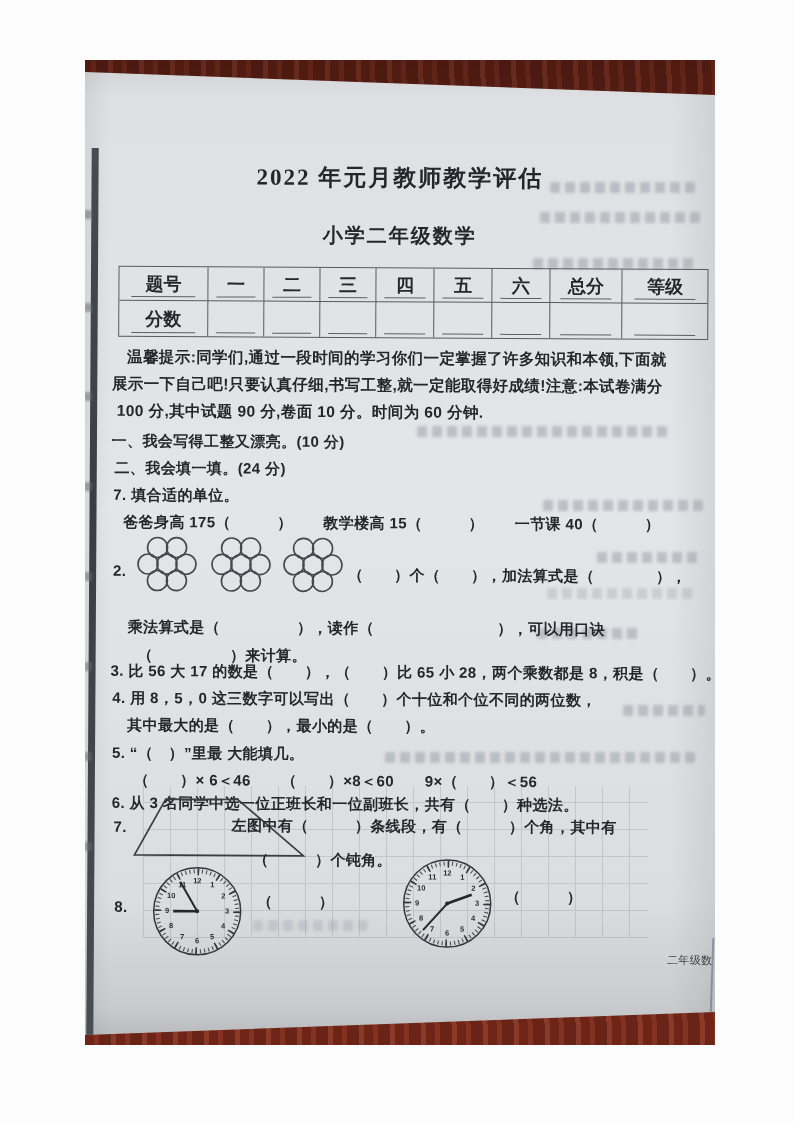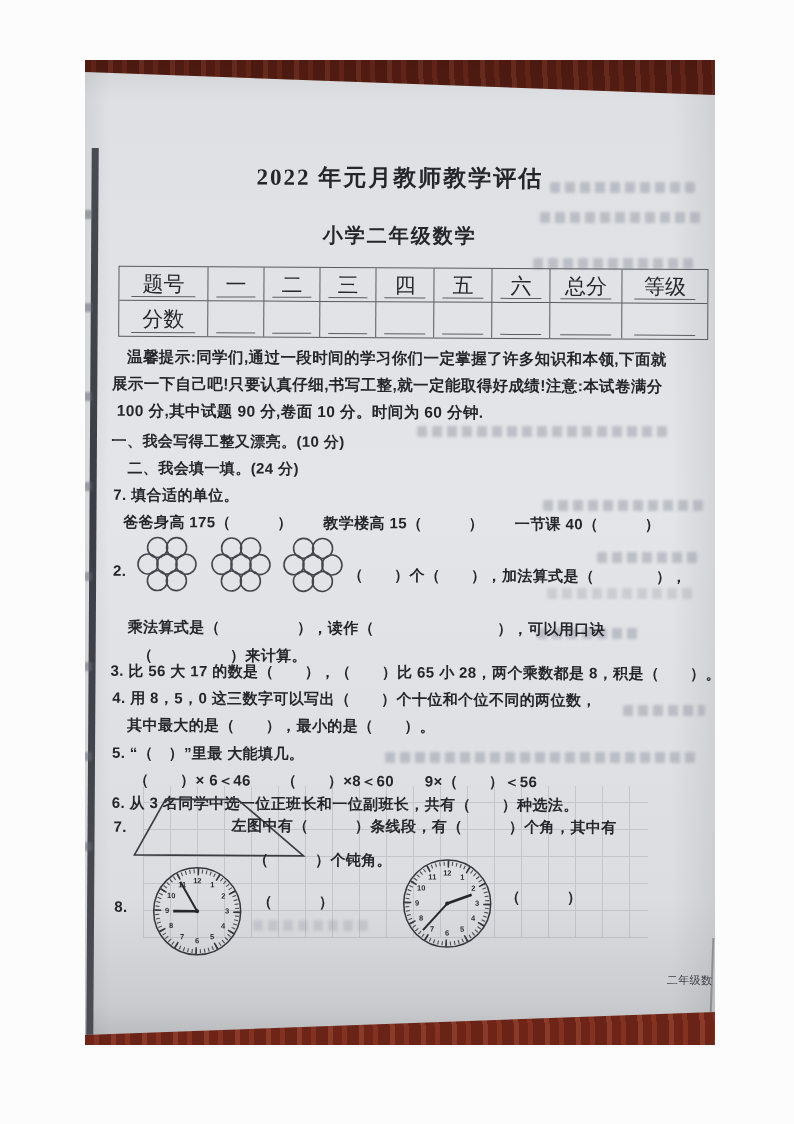--- a/index.html
+++ b/index.html
@@ -31,21 +31,21 @@
   .content{position:absolute;inset:0;color:#23262b;transform:rotate(.3deg);transform-origin:60px 120px;}
   .ln{position:absolute;white-space:nowrap;font-size:15px;font-weight:600;letter-spacing:.4px;}
   .title{left:0;width:100%;text-align:center;font-family:"Liberation Serif",serif;font-weight:700;}
   .t1{top:101px;font-size:23px;letter-spacing:2px;}
   .t2{top:161px;font-size:20px;letter-spacing:2px;}
   .notice{font-weight:700;font-size:15.5px;}
 
   .score{position:absolute;left:34px;top:206px;width:588px;border:1.6px solid #565b61;
     display:grid;grid-template-columns:88px 56px 56px 56px 58px 58px 58px 72px 1fr;grid-template-rows:33px 36px;}
   .tc{position:relative;display:flex;align-items:center;justify-content:center;
-    font-size:21px;font-weight:400;border-left:1.4px solid #565b61;border-top:1.4px solid #565b61;}
+    font-size:18px;font-weight:700;border-left:1.4px solid #565b61;border-top:1.4px solid #565b61;}
   .tc.c0{border-left:none;} .tc.r1{border-top:none;}
   .tc::after{content:"";position:absolute;left:14%;right:14%;bottom:3px;border-bottom:1.6px solid #5a5f66;}
 
   .grid-ghost{position:absolute;left:58px;top:726px;width:505px;height:152px;opacity:.32;filter:blur(.4px);
     background-image:
       repeating-linear-gradient(0deg,#8d939e 0 1px,transparent 1px 27px),
       repeating-linear-gradient(90deg,#8d939e 0 1px,transparent 1px 27px);}
   .bleed{position:absolute;height:11px;opacity:.45;filter:blur(1.6px);border-radius:2px;
     background:repeating-linear-gradient(90deg,#8d93a0 0 10px,transparent 10px 15px);}
   .faint{opacity:.28;}
@@ -108,21 +108,21 @@
         <div class="tc"></div>
         <div class="tc"></div>
         <div class="tc"></div>
       </div>
 
       <div class="ln notice" style="left:43px;top:287px">温馨提示:同学们,通过一段时间的学习你们一定掌握了许多知识和本领,下面就</div>
       <div class="ln notice" style="left:28px;top:314px">展示一下自己吧!只要认真仔细,书写工整,就一定能取得好成绩!注意:本试卷满分</div>
       <div class="ln notice" style="left:33px;top:341px">100 分,其中试题 90 分,卷面 10 分。时间为 60 分钟.</div>
 
       <div class="ln" style="left:28px;top:372px">一、我会写得工整又漂亮。(10 分)</div>
-      <div class="ln" style="left:44px;top:399px">二、我会填一填。(24 分)</div>
+      <div class="ln" style="left:31px;top:399px">二、我会填一填。(24 分)</div>
 
       <div class="ln" style="left:30px;top:426px">7. 填合适的单位。</div>
       <div class="ln" style="left:40px;top:453px">爸爸身高 175（　　　）　　教学楼高 15（　　　）　　一节课 40（　　　）</div>
 
       <div class="ln" style="left:30px;top:502px">2.</div>
       <svg class="shape" style="left:55px;top:474px" width="205" height="60" viewBox="0 0 205 60">
         <defs>
           <g id="flower" fill="none" stroke="#44484e" stroke-width="1.6">
             <circle cx="32" cy="30" r="10"></circle>
               <circle cx="22.5" cy="13.5" r="10"></circle>
@@ -198,17 +198,17 @@
             <text x="22" y="33">10</text>
           <text x="33" y="22">11</text>
             <text x="48" y="18">12</text>
         </g>
         <line x1="48" y1="48" x2="23.9" y2="74.7" stroke="#23262b" stroke-width="2"></line>
         <line x1="48" y1="48" x2="72.4" y2="39.1" stroke="#23262b" stroke-width="2.6"></line>
         <circle cx="48" cy="48" r="2" fill="#23262b"></circle>
       </svg>
       <div class="ln" style="left:424px;top:826px">（　　　）</div>
 
-      <div class="ln footer" style="left:586px;top:910px">二年级数</div>
+      <div class="ln footer" style="left:586px;top:890px">二年级数</div>
 
     </div>
   </div>
 </div>
 
 </body></html>

